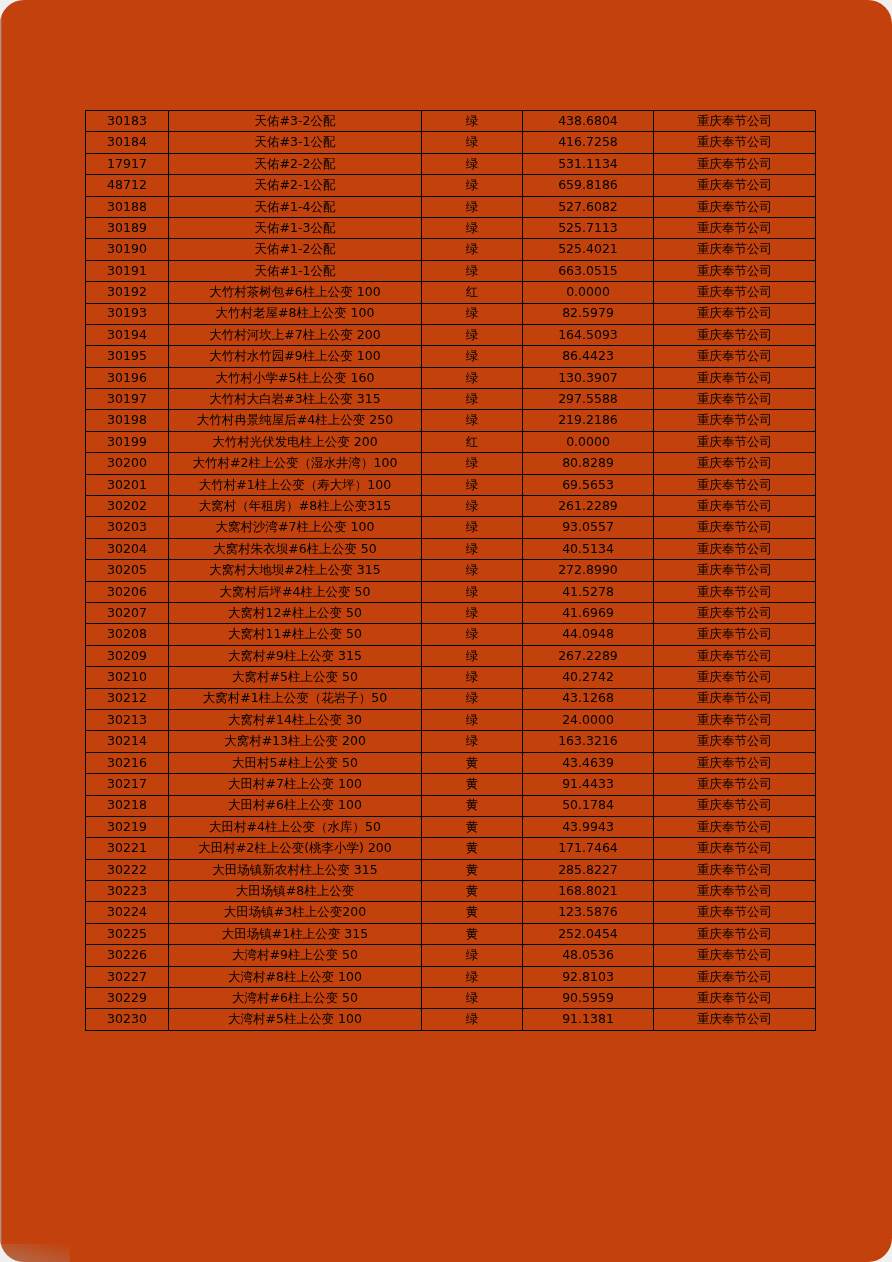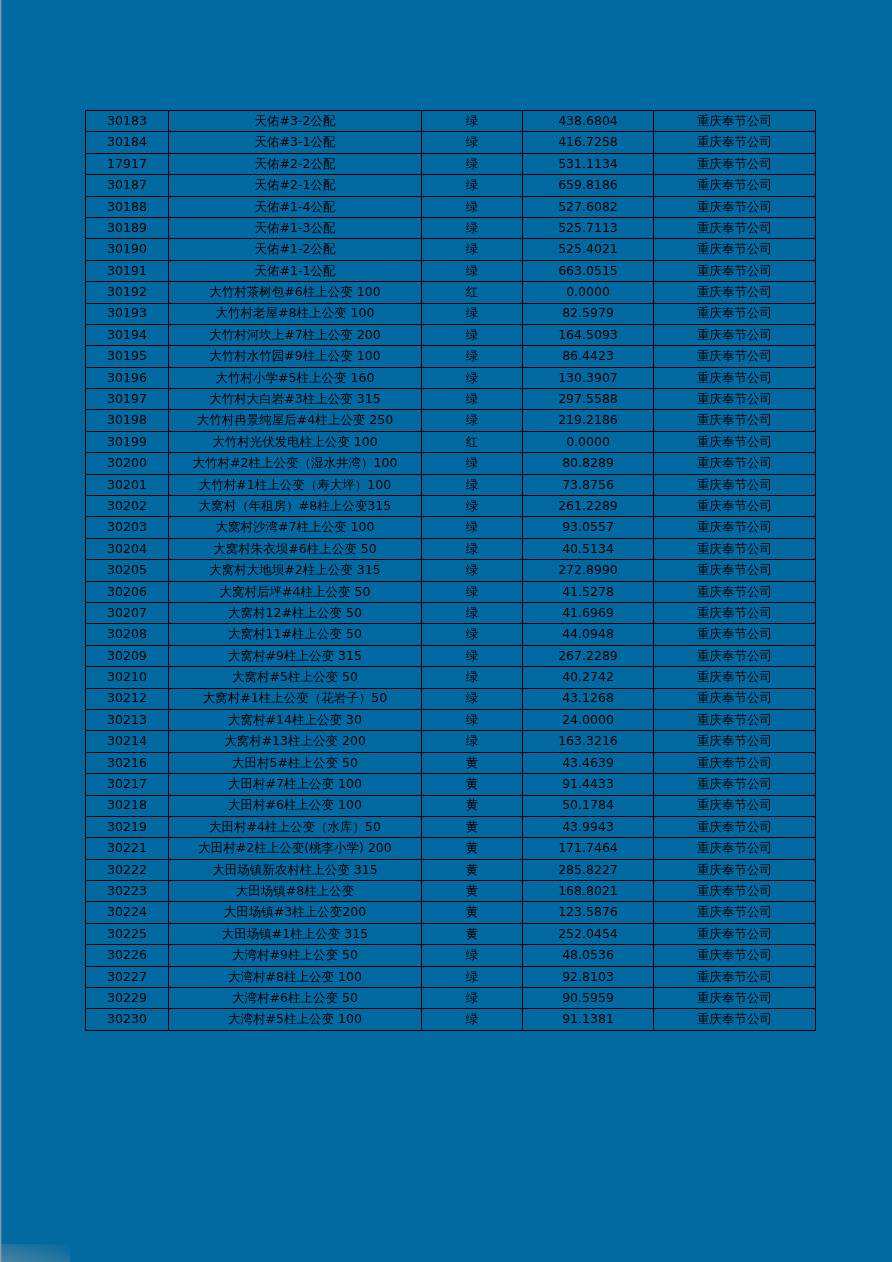--- a/index.html
+++ b/index.html
@@ -4,24 +4,25 @@
 <style>
   html, body {
     margin: 0;
     padding: 0;
     background: #f0f0f0;
   }
   .page {
     position: relative;
     width: 892px;
     height: 1262px;
-    background: #0369a1;
+    background: #c2410c;
     overflow: hidden;
     font-family: "DejaVu Sans", "Liberation Sans", sans-serif;
     color: #000000;
+    border-radius: 24px;
   }
   
   .edge-left {
     position: absolute;
     left: 0;
     top: 0;
     width: 2px;
     height: 100%;
     background: linear-gradient(to right, #adadad, rgba(173,173,173,0));
   }
@@ -82,21 +83,21 @@
           <td class="c4">重庆奉节公司</td>
         </tr>
         <tr>
           <td class="c0">17917</td>
           <td class="c1">天佑#2-2公配</td>
           <td class="c2">绿</td>
           <td class="c3">531.1134</td>
           <td class="c4">重庆奉节公司</td>
         </tr>
         <tr>
-          <td class="c0">30187</td>
+          <td class="c0">48712</td>
           <td class="c1">天佑#2-1公配</td>
           <td class="c2">绿</td>
           <td class="c3">659.8186</td>
           <td class="c4">重庆奉节公司</td>
         </tr>
         <tr>
           <td class="c0">30188</td>
           <td class="c1">天佑#1-4公配</td>
           <td class="c2">绿</td>
           <td class="c3">527.6082</td>
@@ -167,37 +168,37 @@
         </tr>
         <tr>
           <td class="c0">30198</td>
           <td class="c1">大竹村冉景纯屋后#4柱上公变 250</td>
           <td class="c2">绿</td>
           <td class="c3">219.2186</td>
           <td class="c4">重庆奉节公司</td>
         </tr>
         <tr>
           <td class="c0">30199</td>
-          <td class="c1">大竹村光伏发电柱上公变 100</td>
+          <td class="c1">大竹村光伏发电柱上公变 200</td>
           <td class="c2">红</td>
           <td class="c3">0.0000</td>
           <td class="c4">重庆奉节公司</td>
         </tr>
         <tr>
           <td class="c0">30200</td>
           <td class="c1">大竹村#2柱上公变（湿水井湾）100</td>
           <td class="c2">绿</td>
           <td class="c3">80.8289</td>
           <td class="c4">重庆奉节公司</td>
         </tr>
         <tr>
           <td class="c0">30201</td>
           <td class="c1">大竹村#1柱上公变（寿大坪）100</td>
           <td class="c2">绿</td>
-          <td class="c3">73.8756</td>
+          <td class="c3">69.5653</td>
           <td class="c4">重庆奉节公司</td>
         </tr>
         <tr>
           <td class="c0">30202</td>
           <td class="c1">大窝村（年租房）#8柱上公变315</td>
           <td class="c2">绿</td>
           <td class="c3">261.2289</td>
           <td class="c4">重庆奉节公司</td>
         </tr>
         <tr>

